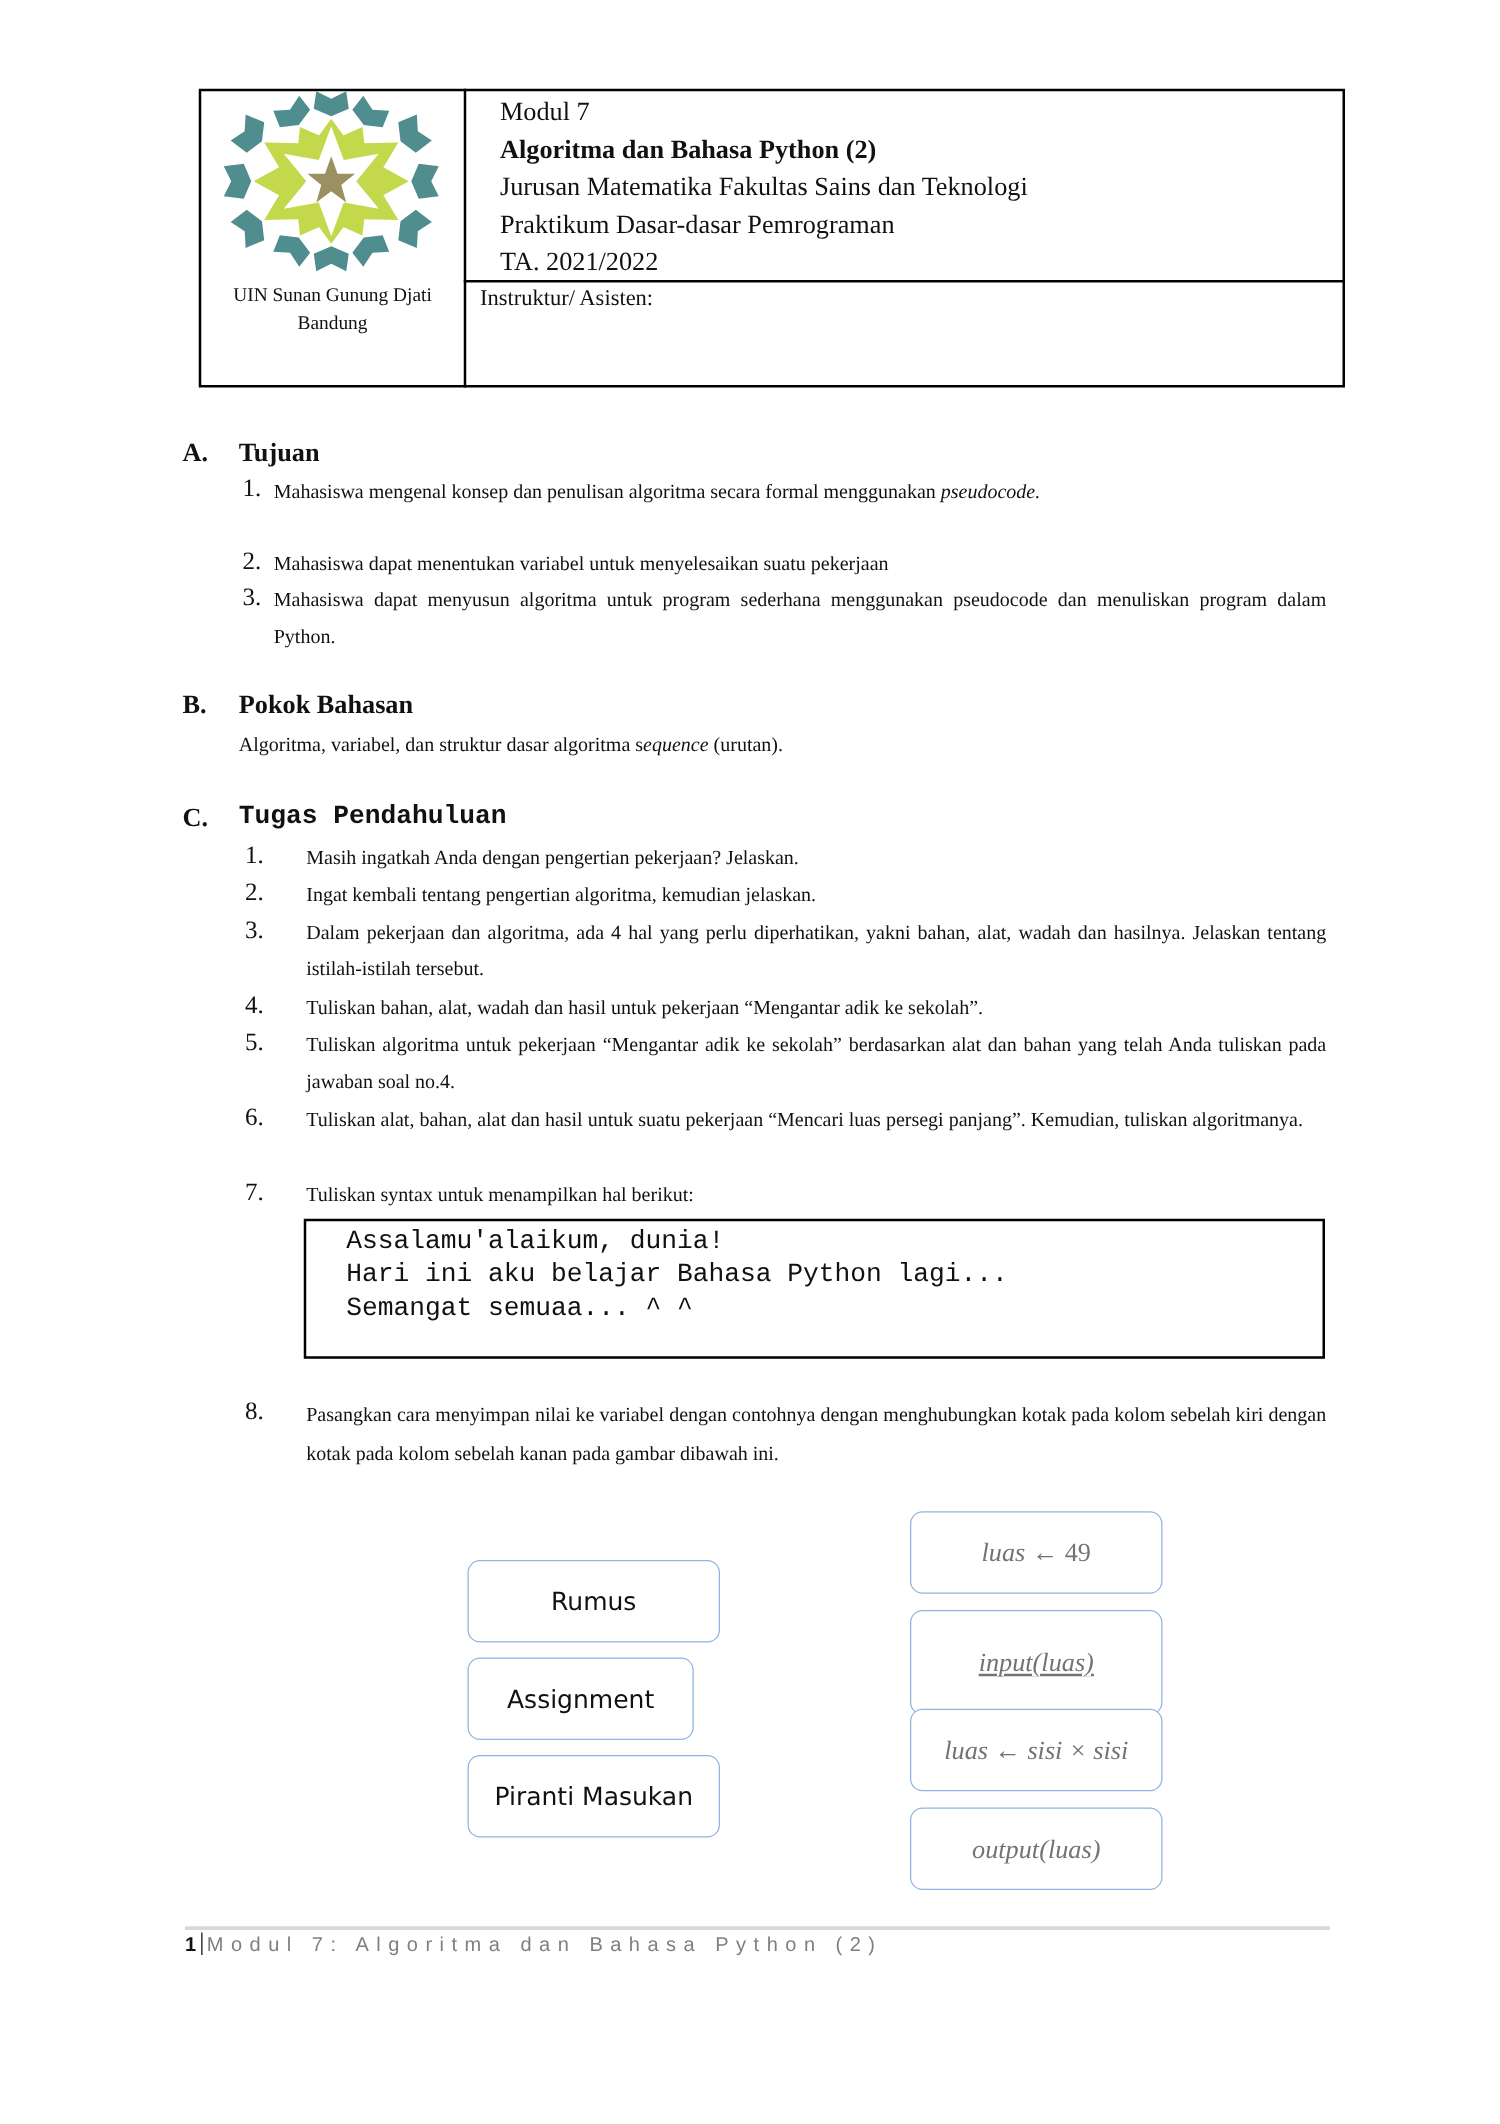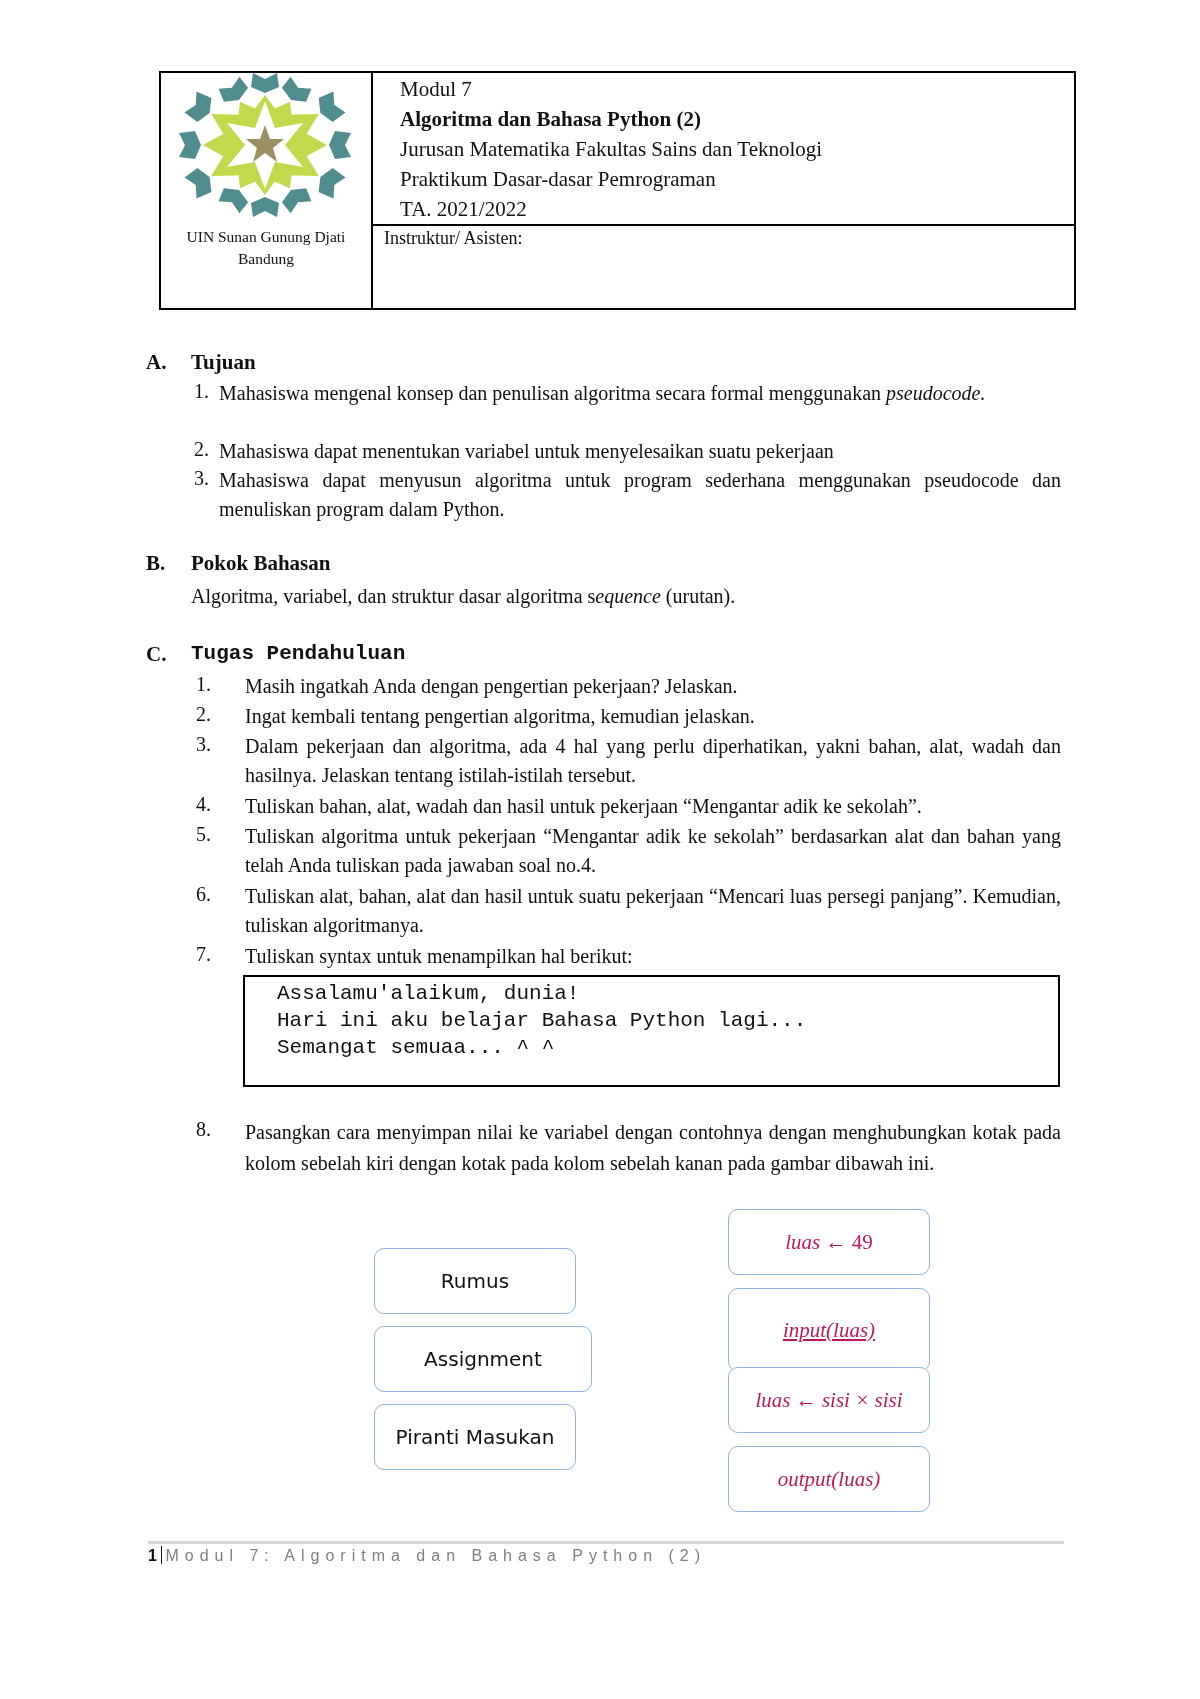--- a/index.html
+++ b/index.html
@@ -14,32 +14,32 @@
   .logo { left:165px; top:72px; width:200px; height:150px; }
   .uni { left:163px; top:226px; width:206px; text-align:center; font-size:15.5px; line-height:22px; }
   .hdr-text { left:400px; top:74px; font-size:21px; line-height:30px; }
   .hdr-text div { white-space:nowrap; }
   .hdr-text .bold { font-weight:bold; }
   .instr { left:384px; top:228px; font-size:18px; }
 
   
   .sec-label { font-weight:bold; font-size:21px; }
   .sec-title { font-weight:bold; font-size:21px; }
-  .para { font-size:20px; line-height:29px; text-align:justify; }
+  .para { font-size:16px; line-height:29px; text-align:justify; }
   .num { font-size:20px; }
   i { font-style:italic; }
 
   .codebox { left:243px; top:975px; width:817px; height:112px; border:2px solid #000; box-sizing:border-box;
              font-family:"Liberation Mono", "DejaVu Sans Mono", monospace; font-size:21px; line-height:27px;
              padding:3px 0 0 32px; white-space:pre; }
 
   .mbox { position:absolute; border:1.5px solid #8fb5e2; border-radius:10px; box-sizing:border-box;
           display:flex; align-items:center; justify-content:center; background:#fff; }
   .mbox.left { font-family:"DejaVu Sans", "Liberation Sans", sans-serif; font-size:20px; color:#111; }
-  .mbox.right { font-family:"Liberation Serif", "DejaVu Serif", serif; font-style:italic; font-size:21px; color:#be185d; }
+  .mbox.right { font-family:"Liberation Serif", "DejaVu Serif", serif; font-style:italic; font-size:21px; color:#737373; }
   .mbox.right .up { font-style:normal; }
 
   .footer-line { left:148px; top:1541px; width:916px; height:3px; background:#d9d9d9; }
   .footer { left:148px; top:1546px; font-family:"Liberation Sans", "DejaVu Sans", sans-serif; font-size:16px; color:#7f7f7f; letter-spacing:6px; white-space:nowrap; }
   .footer .pg { color:#111; font-weight:bold; letter-spacing:0; }
   .footer .bar { display:inline-block; width:1.5px; height:18px; background:#111; vertical-align:-3px; margin:0 3px 0 4px; }
 </style>
 </head>
 <body>
 
@@ -184,21 +184,21 @@
 
 <div class="abs num" style="left:196px; top:943px;">7.</div>
 <div class="abs para" style="left:245px; top:942px; width:816px;">Tuliskan syntax untuk menampilkan hal berikut:</div>
 
 <div class="abs codebox"><div>Assalamu'alaikum, dunia!</div><div>Hari ini aku belajar Bahasa Python lagi...</div><div>Semangat semuaa... ^ ^</div></div>
 
 <div class="abs num" style="left:196px; top:1118px;">8.</div>
 <div class="abs para" style="left:245px; top:1117px; width:816px; line-height:31px;">Pasangkan cara menyimpan nilai ke variabel dengan contohnya dengan menghubungkan kotak pada kolom sebelah kiri dengan kotak pada kolom sebelah kanan pada gambar dibawah ini.</div>
 
 <div class="mbox left" style="left:374px; top:1248px; width:202px; height:66px;">Rumus</div>
-<div class="mbox left" style="left:374px; top:1326px; width:218px; height:66px;">Assignment</div>
+<div class="mbox left" style="left:374px; top:1326px; width:181px; height:66px;">Assignment</div>
 <div class="mbox left" style="left:374px; top:1404px; width:202px; height:66px;">Piranti Masukan</div>
 
 <div class="mbox right" style="left:728px; top:1209px; width:202px; height:66px;">
   <span>luas</span>
     <span class="up" style="white-space:pre;"> ← </span>
     <span class="up">49</span>
 </div>
 <div class="mbox right" style="left:728px; top:1288px; width:202px; height:84px;text-decoration:underline;">
   <span>input(luas)</span>
 </div>

